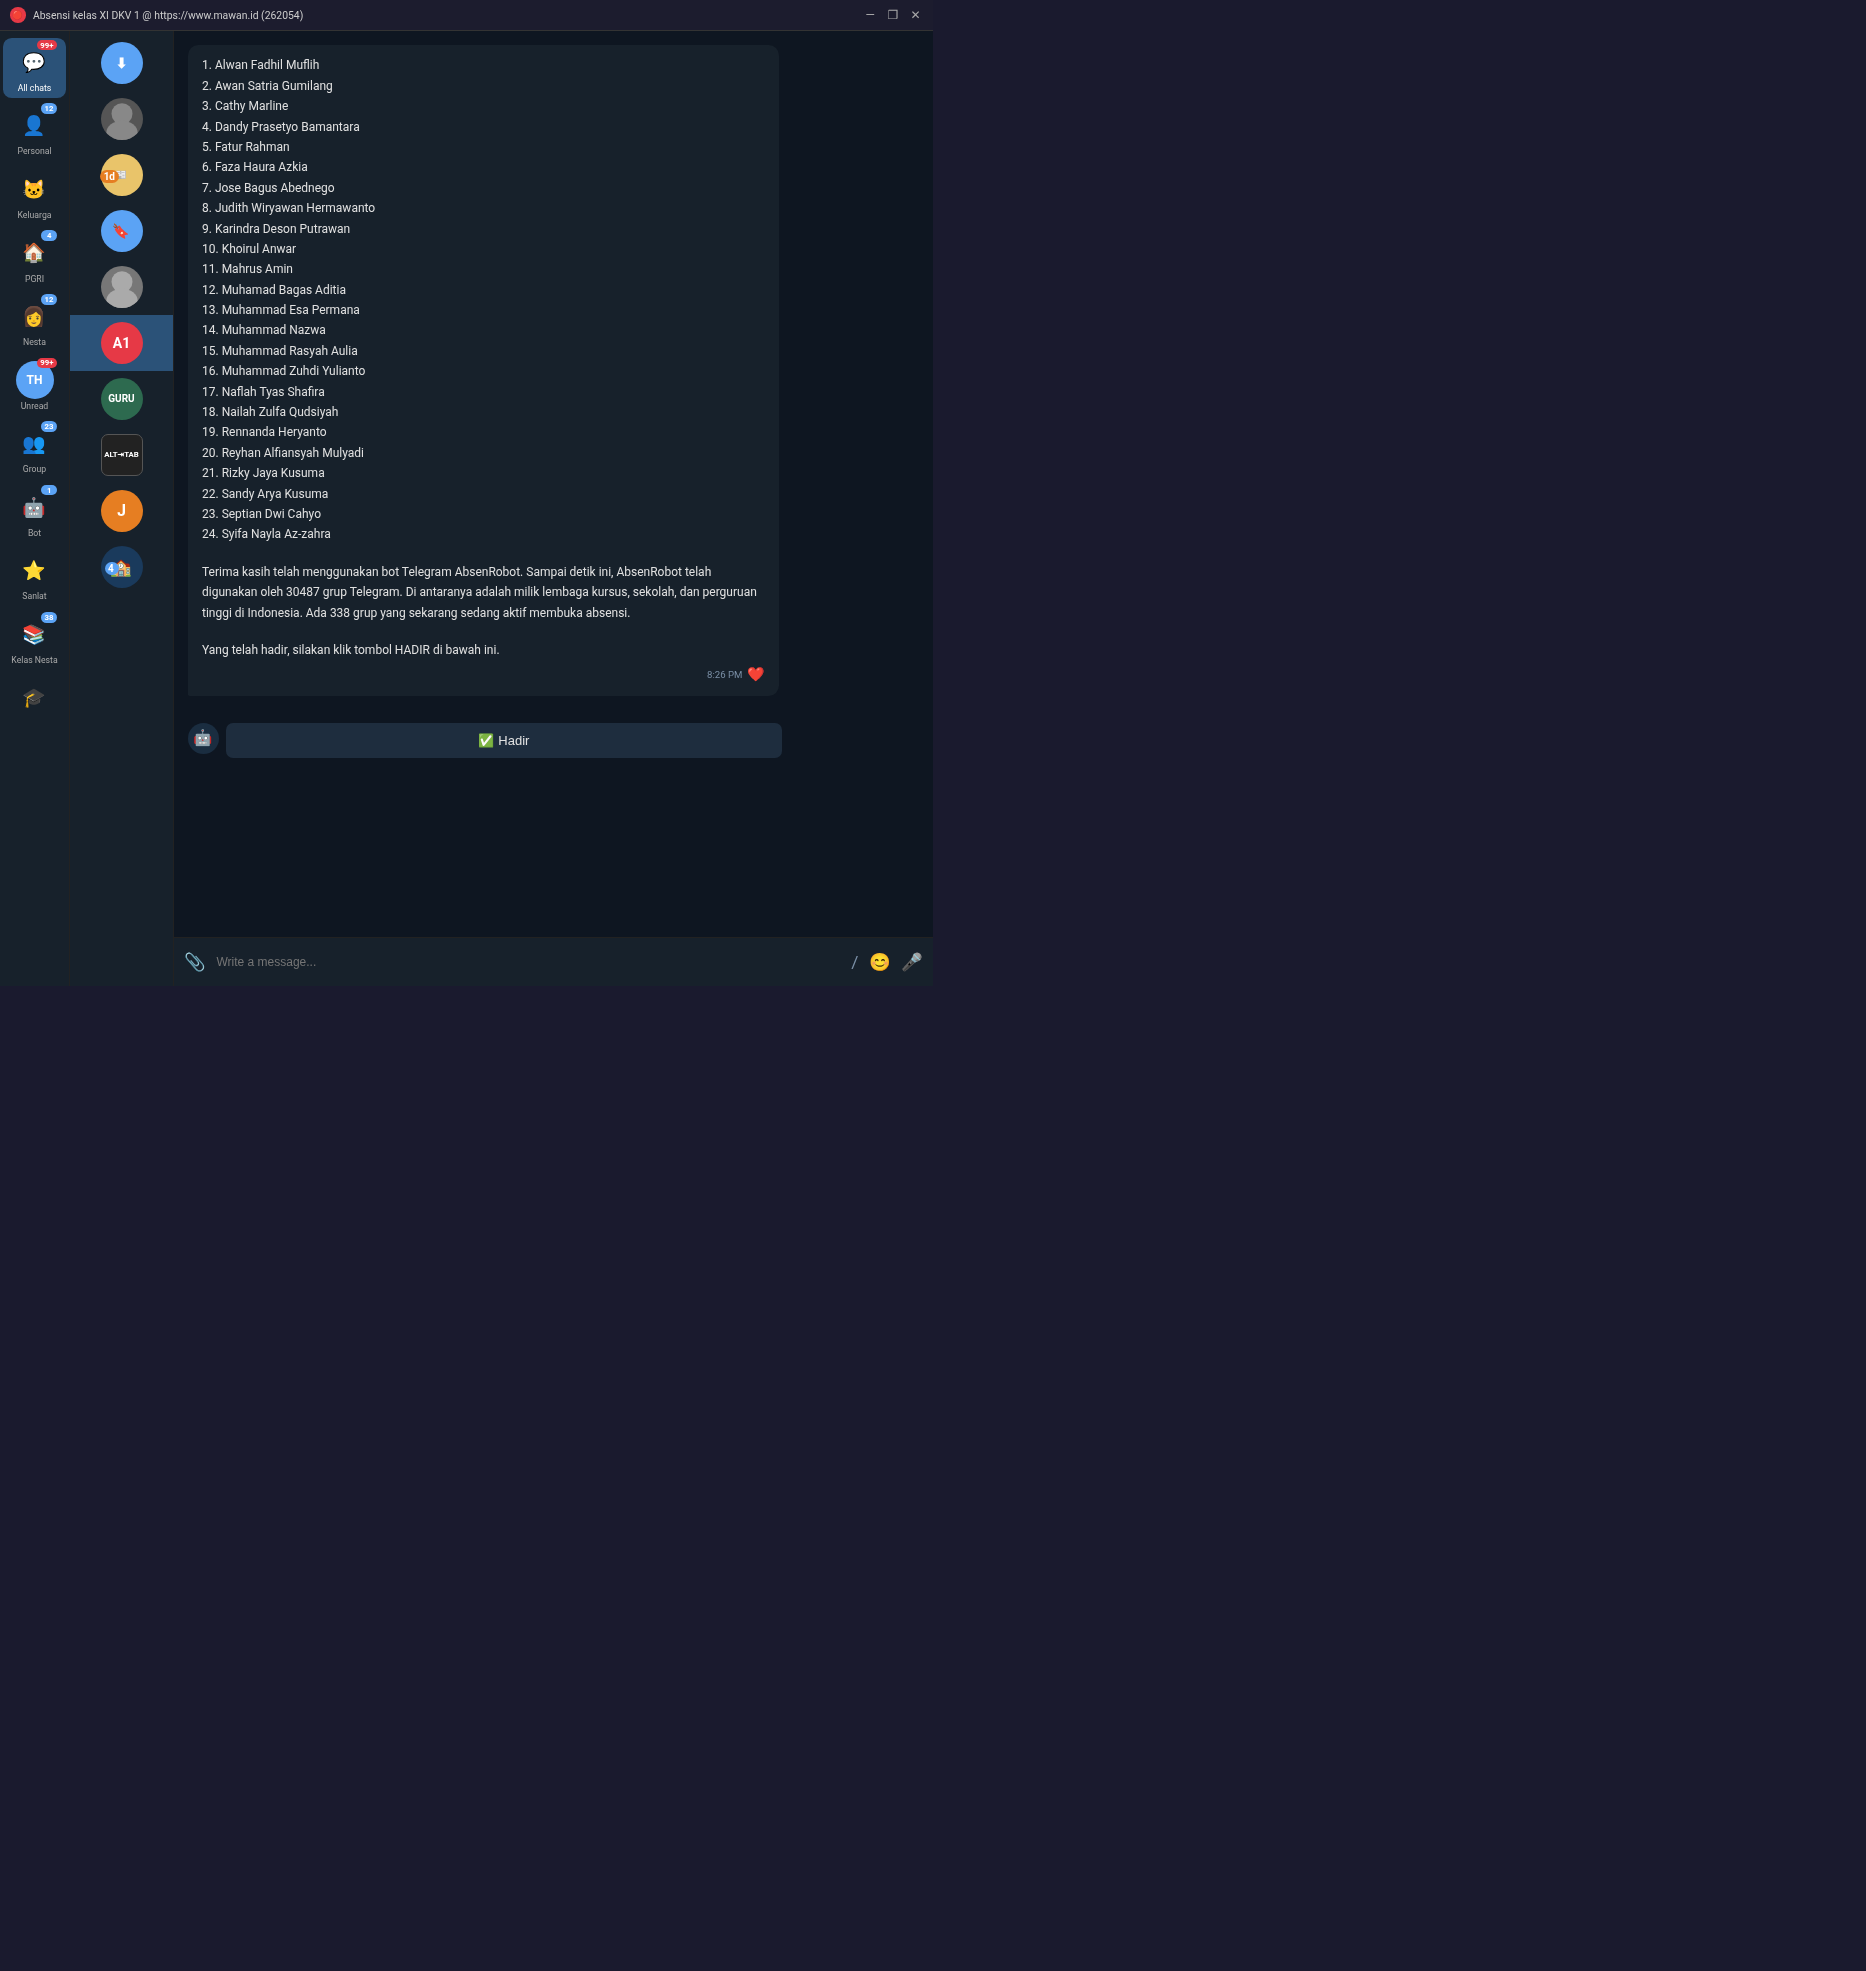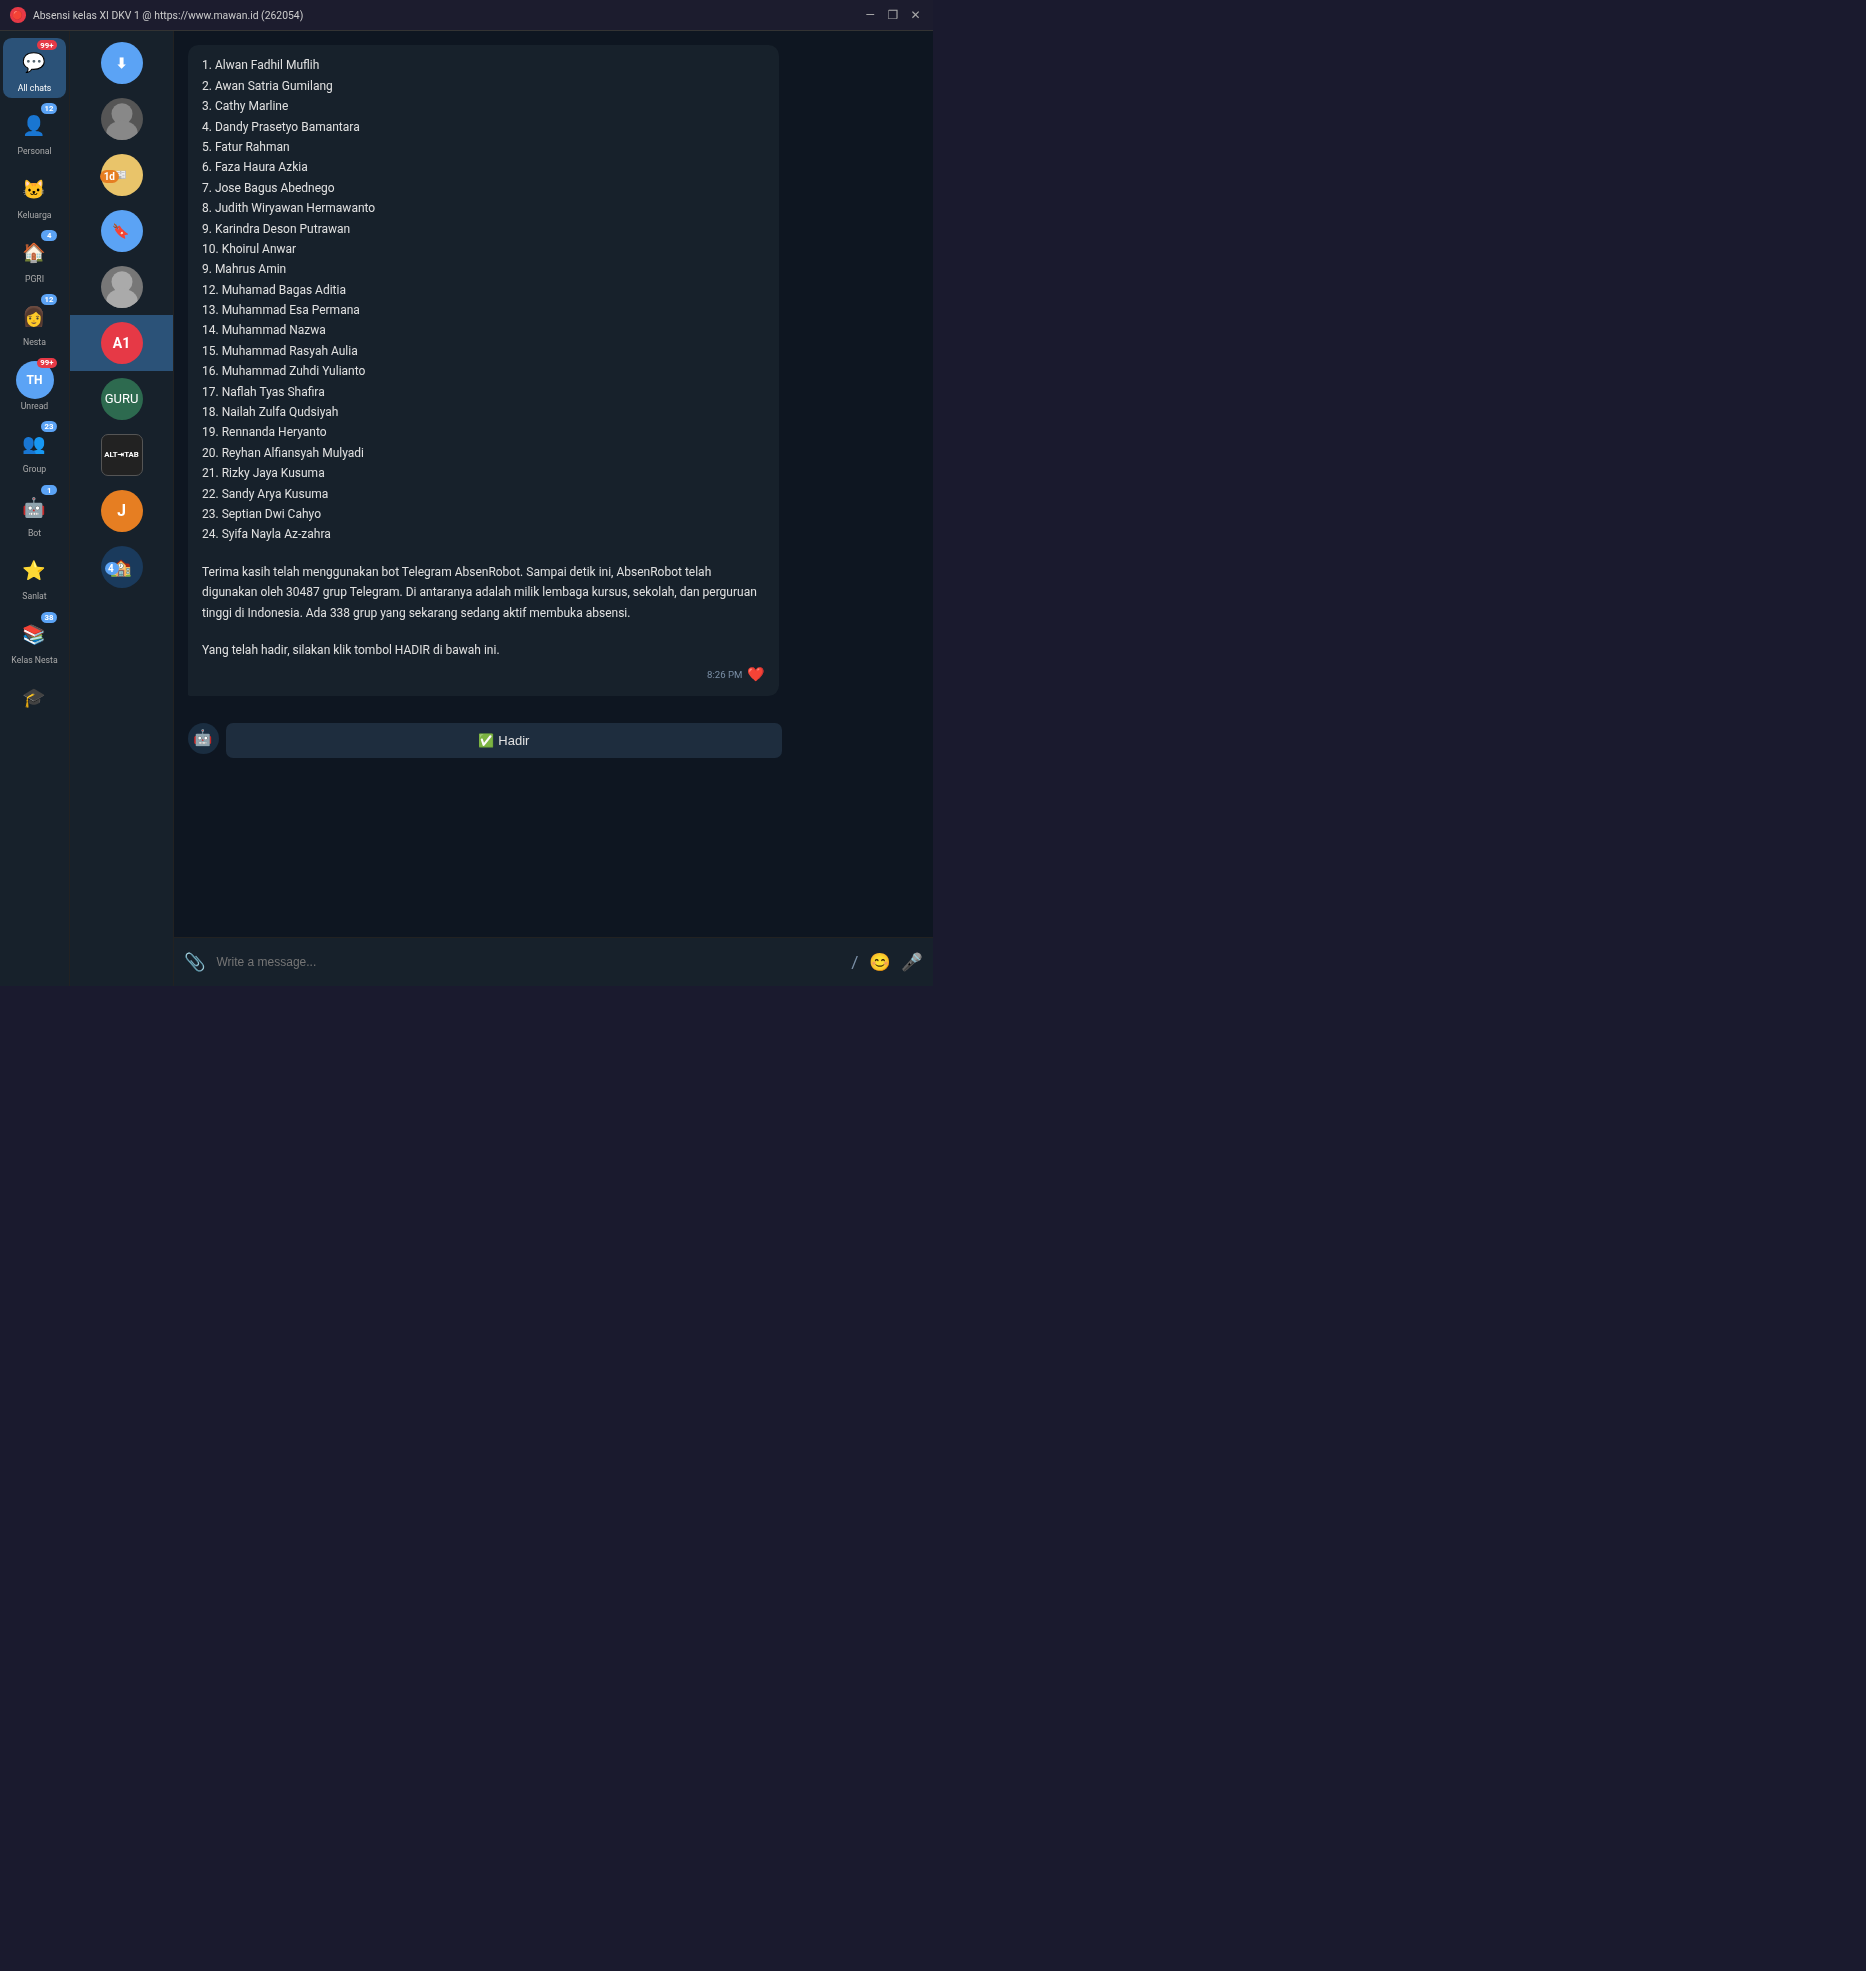--- a/index.html
+++ b/index.html
@@ -439,21 +439,21 @@
             <ellipse cx="24" cy="40" rx="18" ry="14" fill="#aaa"></ellipse>
           </svg>
       </div>
     </div>
 
     <div class="chat-list-item active">
       <div class="chat-avatar" style="background:#e63946;font-size:14px;">A1</div>
     </div>
 
     <div class="chat-list-item">
-      <div class="chat-avatar" style="background:#2d6a4f;font-size:13px;font-weight:normal;text-align:center;">GURU</div>
+      <div class="chat-avatar" style="background:#2d6a4f;font-size:10px;font-weight:bold;text-align:center;">GURU</div>
     </div>
 
     <div class="chat-list-item">
       <div class="chat-avatar" style="background:#222;font-size:7.8px;font-weight:bold;border:1.7px solid #555;border-radius:7px;">ALT⇥TAB</div>
     </div>
 
     <div class="chat-list-item">
       <div class="chat-avatar" style="background:#e67e22;font-size:15.6px;font-weight:bold;">J</div>
     </div>
 
@@ -476,21 +476,21 @@
         <li>1. Alwan Fadhil Muflih</li>
             <li>2. Awan Satria Gumilang</li>
             <li>3. Cathy Marline</li>
             <li>4. Dandy Prasetyo Bamantara</li>
             <li>5. Fatur Rahman</li>
             <li>6. Faza Haura Azkia</li>
             <li>7. Jose Bagus Abednego</li>
             <li>8. Judith Wiryawan Hermawanto</li>
             <li>9. Karindra Deson Putrawan</li>
             <li>10. Khoirul Anwar</li>
-            <li>9. Mahrus Amin</li>
+            <li>11. Mahrus Amin</li>
             <li>12. Muhamad Bagas Aditia</li>
             <li>13. Muhammad Esa Permana</li>
             <li>14. Muhammad Nazwa</li>
             <li>15. Muhammad Rasyah Aulia</li>
             <li>16. Muhammad Zuhdi Yulianto</li>
             <li>17. Naflah Tyas Shafira</li>
             <li>18. Nailah Zulfa Qudsiyah</li>
             <li>19. Rennanda Heryanto</li>
             <li>20. Reyhan Alfiansyah Mulyadi</li>
             <li>21. Rizky Jaya Kusuma</li>

